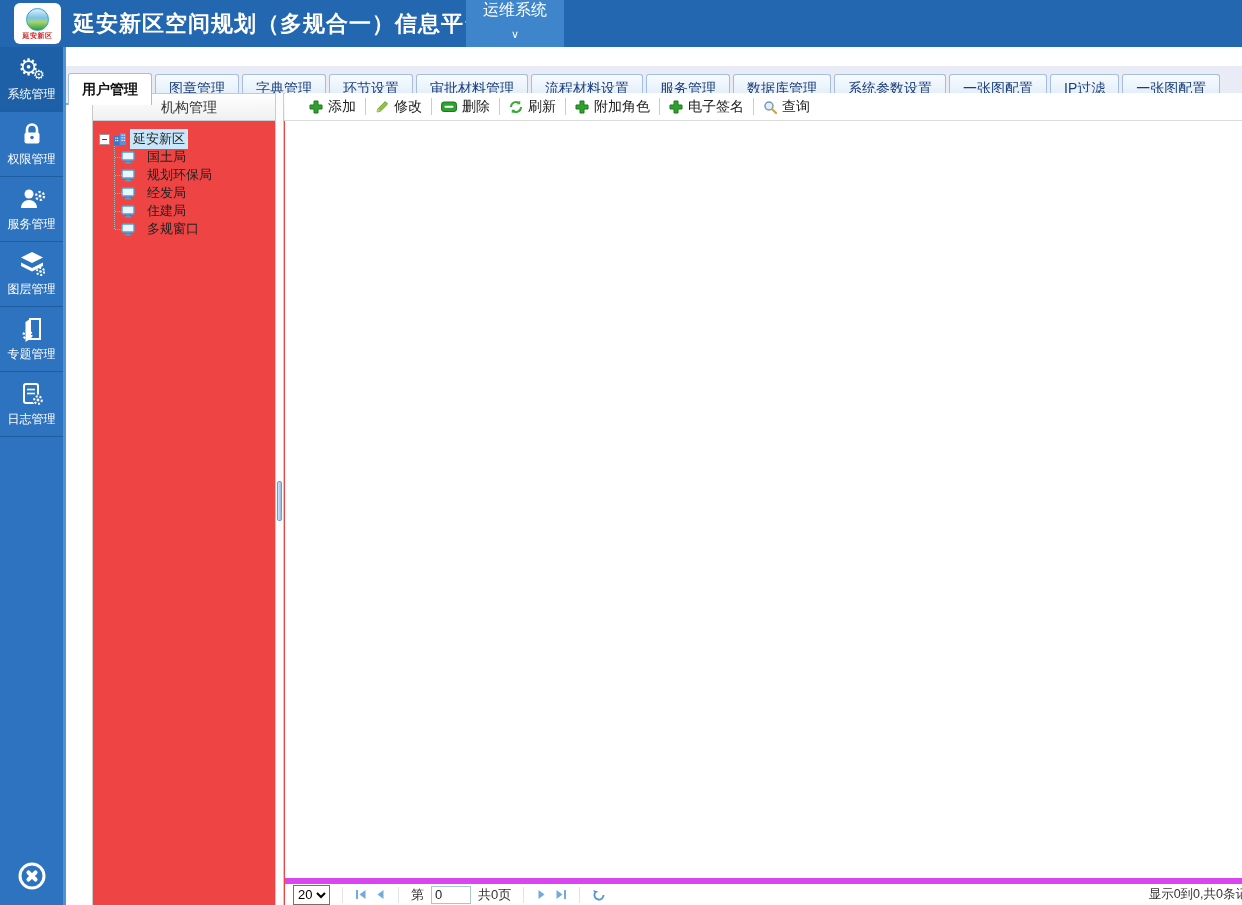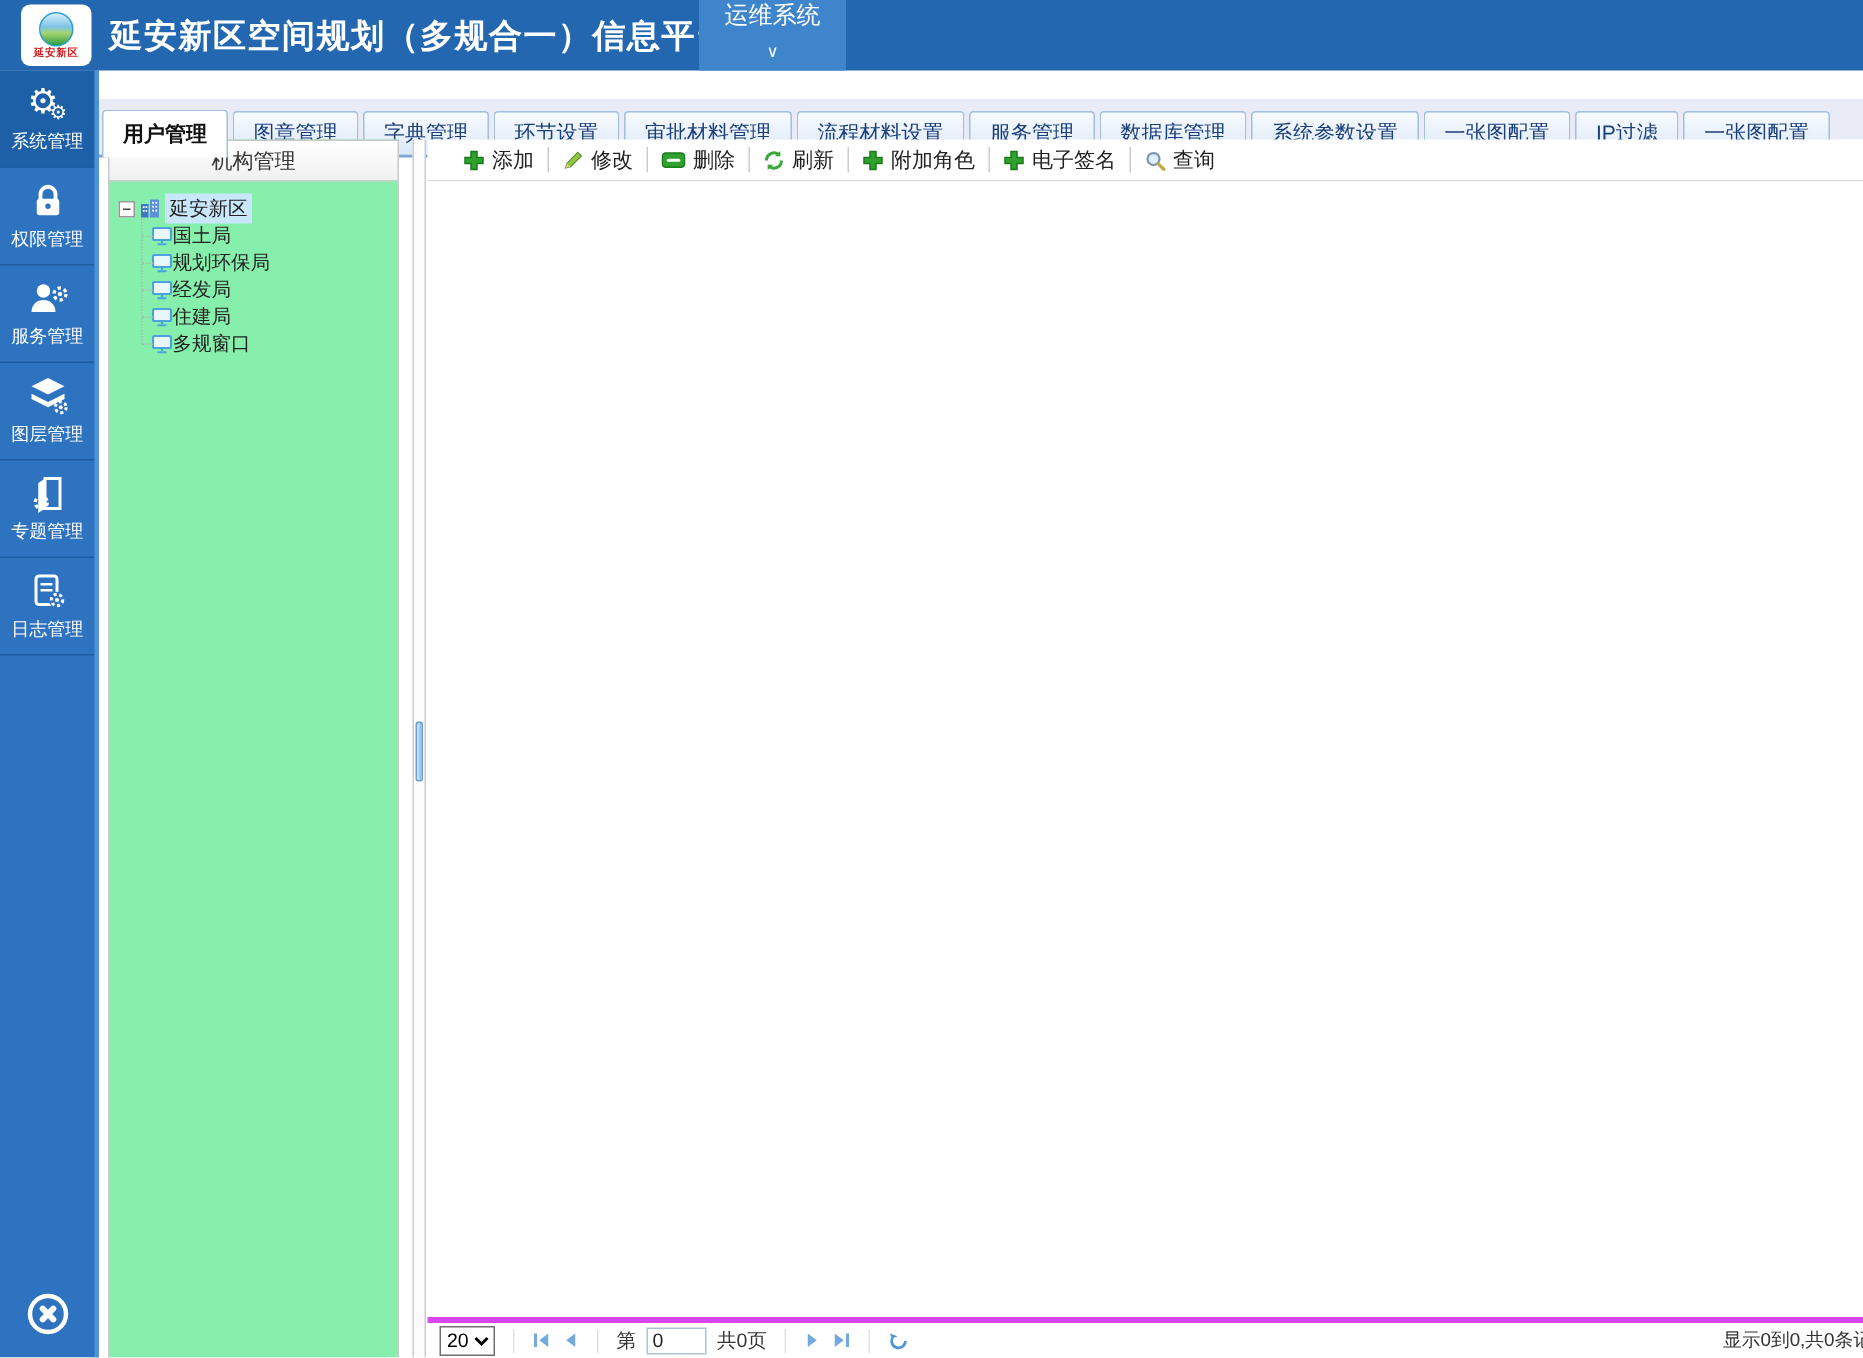--- a/index.html
+++ b/index.html
@@ -30,51 +30,51 @@
   .gear-glyphs .g1 { font-size:23px; }
   .gear-glyphs .g2 { font-size:13px; margin-left:-6px; vertical-align:-4px; }
   .side-bottom { position:absolute; bottom:13px; left:0; width:63px; display:flex; justify-content:center; cursor:pointer; }
 
   
   .tabbar { position:absolute; left:66px; top:47px; right:0; height:39px; background:#e9ecf6; border-bottom:2px solid #7fa8d4; display:flex; align-items:flex-end; padding-left:2px;margin-top:19px; }
   .tab { height:29px; line-height:27px; padding:0 13px; background:linear-gradient(180deg,#f7fbfe,#dbe8f8); border:1px solid #a3bfdd; border-bottom:none; border-radius:3px 3px 0 0; margin-right:3px; font-size:14px; color:#1a3e7a; cursor:pointer; white-space:nowrap; }
   .tab.active { background:#fff; font-weight:bold; color:#111; height:32px; line-height:30px; margin-bottom:-2px; z-index:2; }
 
   
-  .tree-panel { position:absolute; left:72px; top:93px; width:194px; bottom:0; border:1px solid #c9c9c9; border-bottom:none; background:#86efac; }
+  .tree-panel { position:absolute; left:92px; top:93px; width:194px; bottom:0; border:1px solid #c9c9c9; border-bottom:none; background:#ef4444; }
   .tree-header { height:27px; line-height:26px; text-align:center; background:linear-gradient(#ffffff,#f0f0f0); border-bottom:1px solid #ccc; font-size:14px; color:#333; }
   .tree-body { padding:9px 6px; font-size:13px; color:#222; }
   .tree-root-row { display:flex; align-items:center; height:18px; gap:3px; cursor:pointer; }
   .expander { width:11px; height:11px; border:1px solid #999; background:#fff; position:relative; flex:none; }
   .expander::after { content:''; position:absolute; left:2px; right:2px; top:4px; height:1px; background:#444; }
   .node-label.selected { background:#c9e7fa; padding:1px 3px; }
   .tree-children { margin-left:12px; position:relative; }
   .tree-children::before { content:''; position:absolute; left:3px; top:-2px; bottom:9px; border-left:1px dotted #b0b0b0; }
-  .tree-child-row { display:flex; align-items:center; height:18px; gap:0; padding-left:10px; position:relative; cursor:pointer; }
+  .tree-child-row { display:flex; align-items:center; height:18px; gap:12px; padding-left:10px; position:relative; cursor:pointer; }
   .tree-child-row::before { content:''; position:absolute; left:4px; top:9px; width:7px; border-top:1px dotted #b0b0b0; }
 
   
   .splitter { position:absolute; left:275px; top:93px; width:9px; bottom:0; background:#fcfcfc; border-left:1px solid #ccc; border-right:1px solid #ccc; }
   .splitter-handle { position:absolute; left:1px; top:388px; width:5px; height:40px; background:linear-gradient(90deg,#d6e9fa,#8cb8e4); border:1px solid #6aa0d0; border-radius:2px; cursor:col-resize; }
 
   
   .main { position:absolute; left:285px; top:93px; right:0; bottom:0; display:flex; flex-direction:column; background:#fff; }
   .toolbar { height:28px; flex:none; display:flex; align-items:center; padding-left:24px; border-bottom:1px solid #dcdcdc; }
   .tbtn { display:flex; align-items:center; gap:5px; font-size:14px; color:#222; cursor:pointer; }
   .tsep { width:1px; height:17px; background:#ccc; margin:0 9px; }
 
   .grid-header { height:26px; flex:none; display:flex; align-items:stretch; border-bottom:1px solid #c9c9c9; font-size:14px; color:#404040; }
   .gh-cell { display:flex; align-items:center; justify-content:center; border-right:1px solid #e4e4e4; flex:none; }
   .c0{width:25px;} .c1{width:118px;} .c2{width:110px;} .c3{width:70px;} .c4{width:130px;}
   .c5{width:160px;} .c6{width:115px;} .c7{width:110px;} .c8{width:49px;}
   .gh-fill { flex:1; border-right:none; }
   .grid-body { flex:1; background:#fff; }
 
   
-  .footer { height:27px; flex:none; border-top:4px solid #d946ef; display:flex; align-items:center; padding-left:8px; font-size:13px; color:#333; gap:7px; }
+  .footer { height:27px; flex:none; border-top:6px solid #d946ef; display:flex; align-items:center; padding-left:8px; font-size:13px; color:#333; gap:7px; }
   .page-size { height:20px; font-size:13px; border:1px solid #707070; background:#fff; }
   .pager-sep { width:1px; height:16px; background:#e3e3e3; margin:0 5px; }
   .pg-btn { cursor:pointer; display:flex; align-items:center; }
   .page-input { width:40px; height:18px; border:1px solid #abc3d8; font-size:13px; padding:0 3px; color:#222; }
   .footer-summary { margin-left:auto; font-size:12.5px; white-space:nowrap; color:#333; margin-right:-6px; }
 </style>
 </head>
 <body>
 
 <div class="header">

